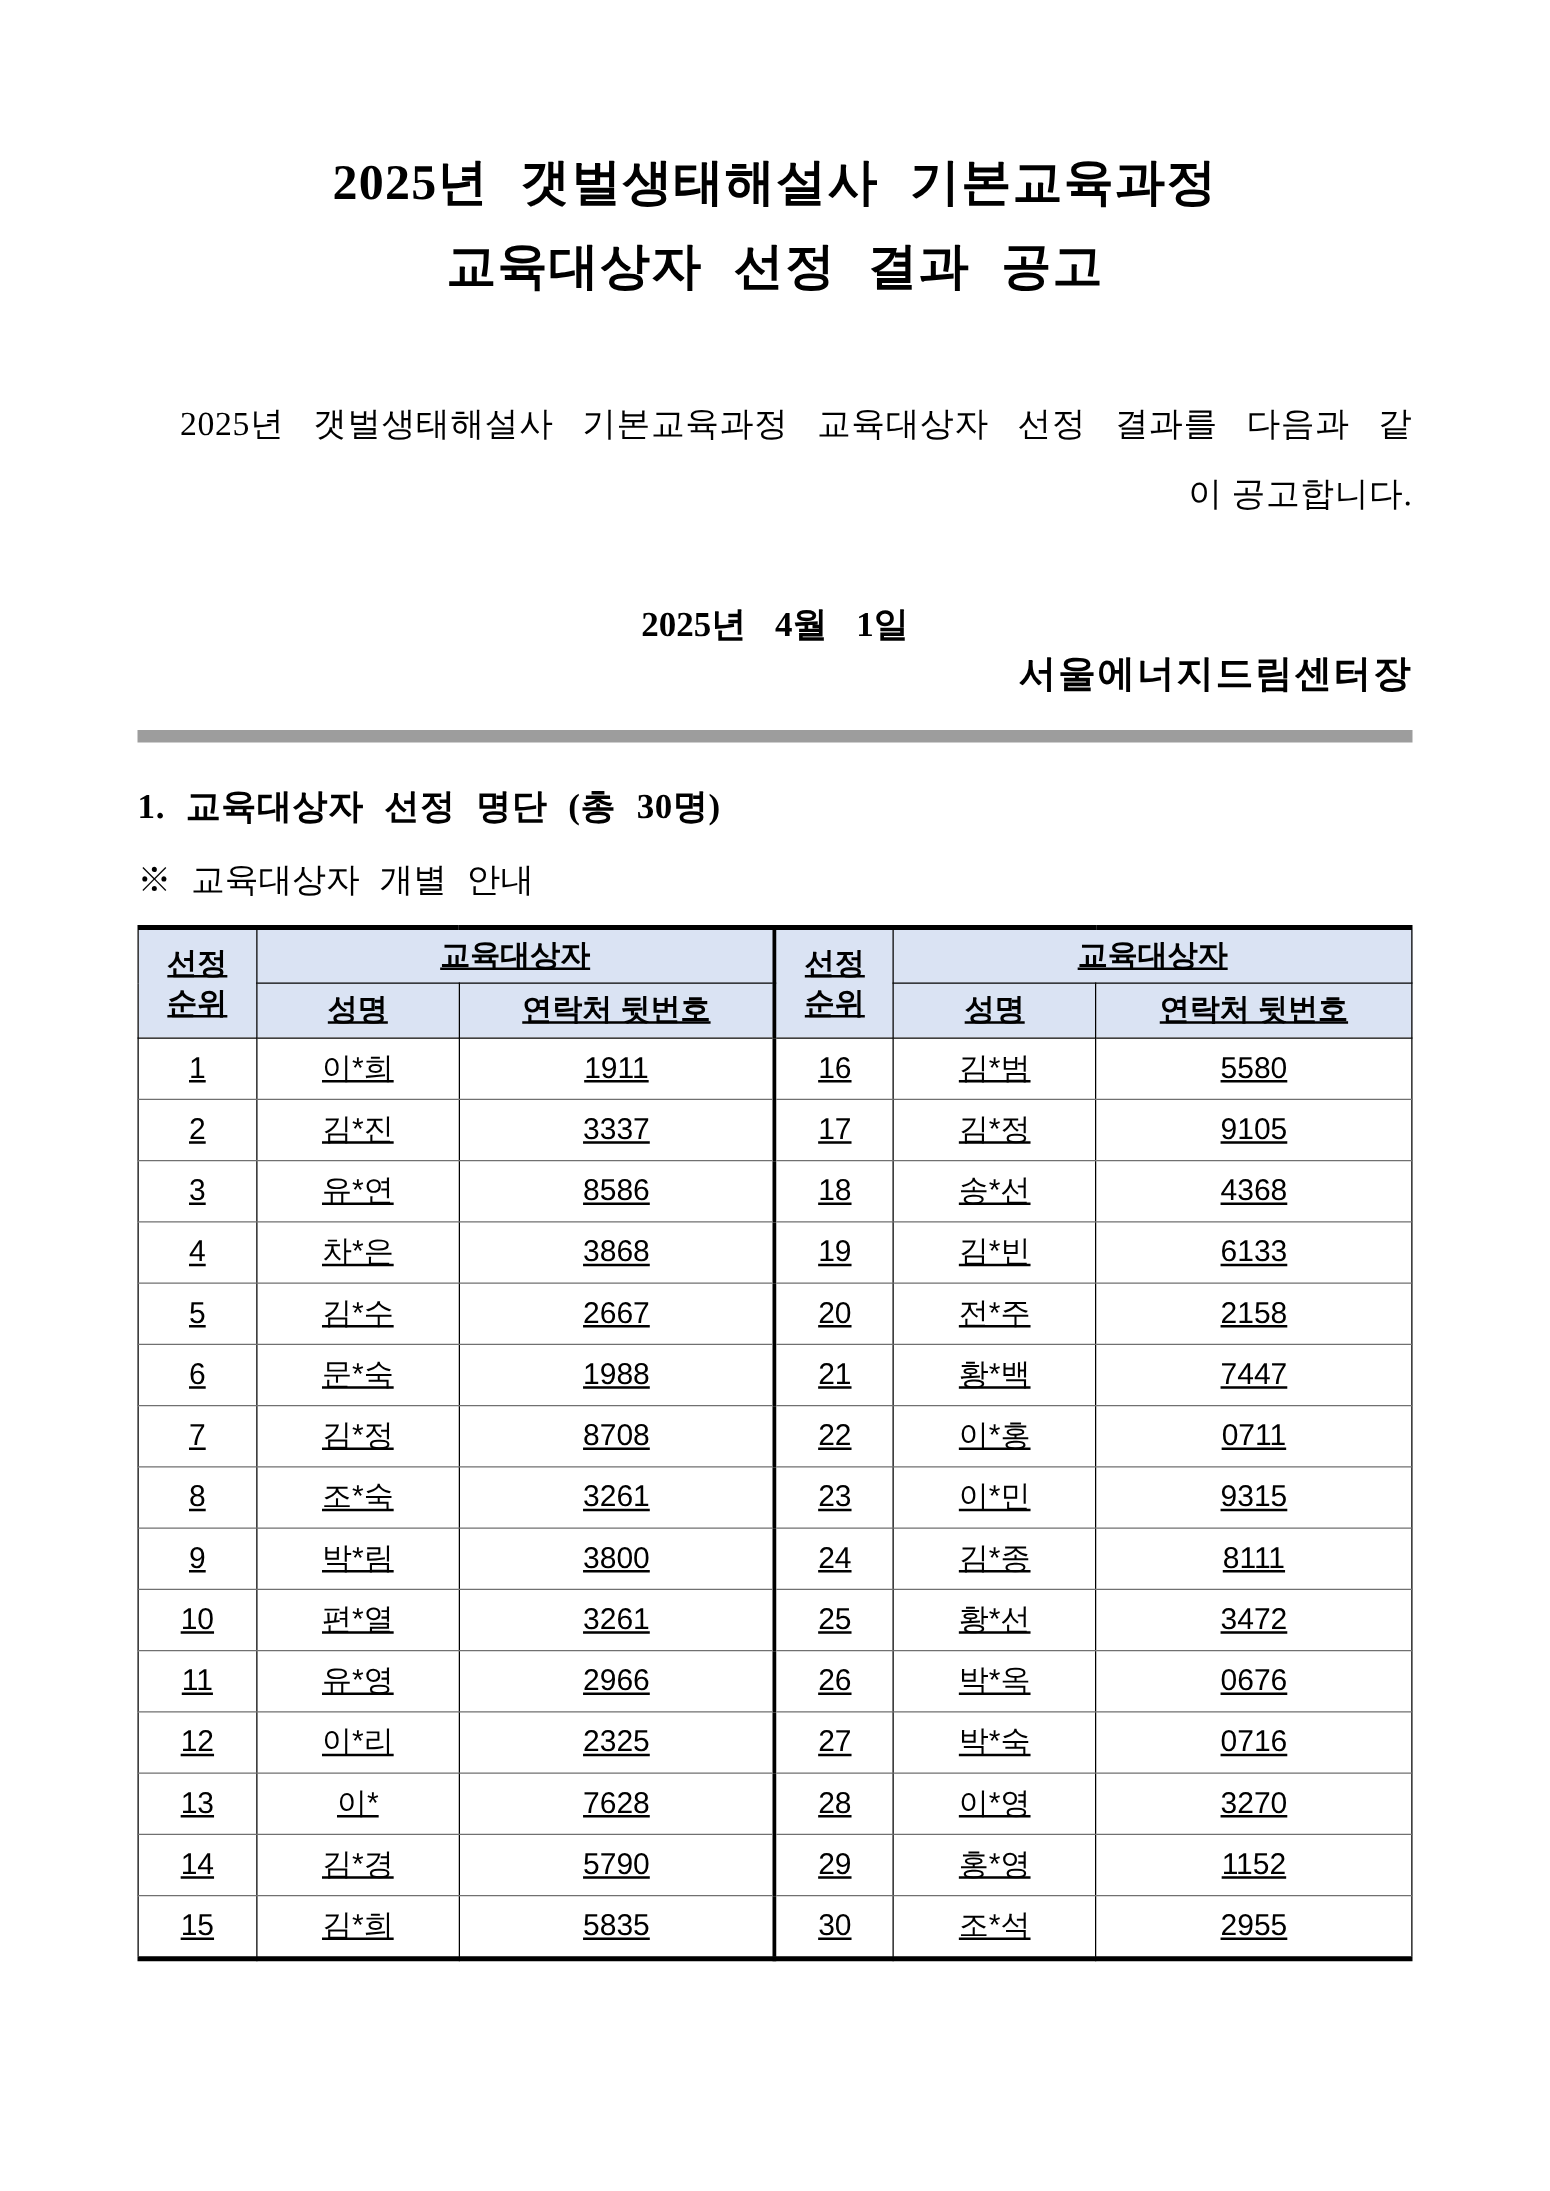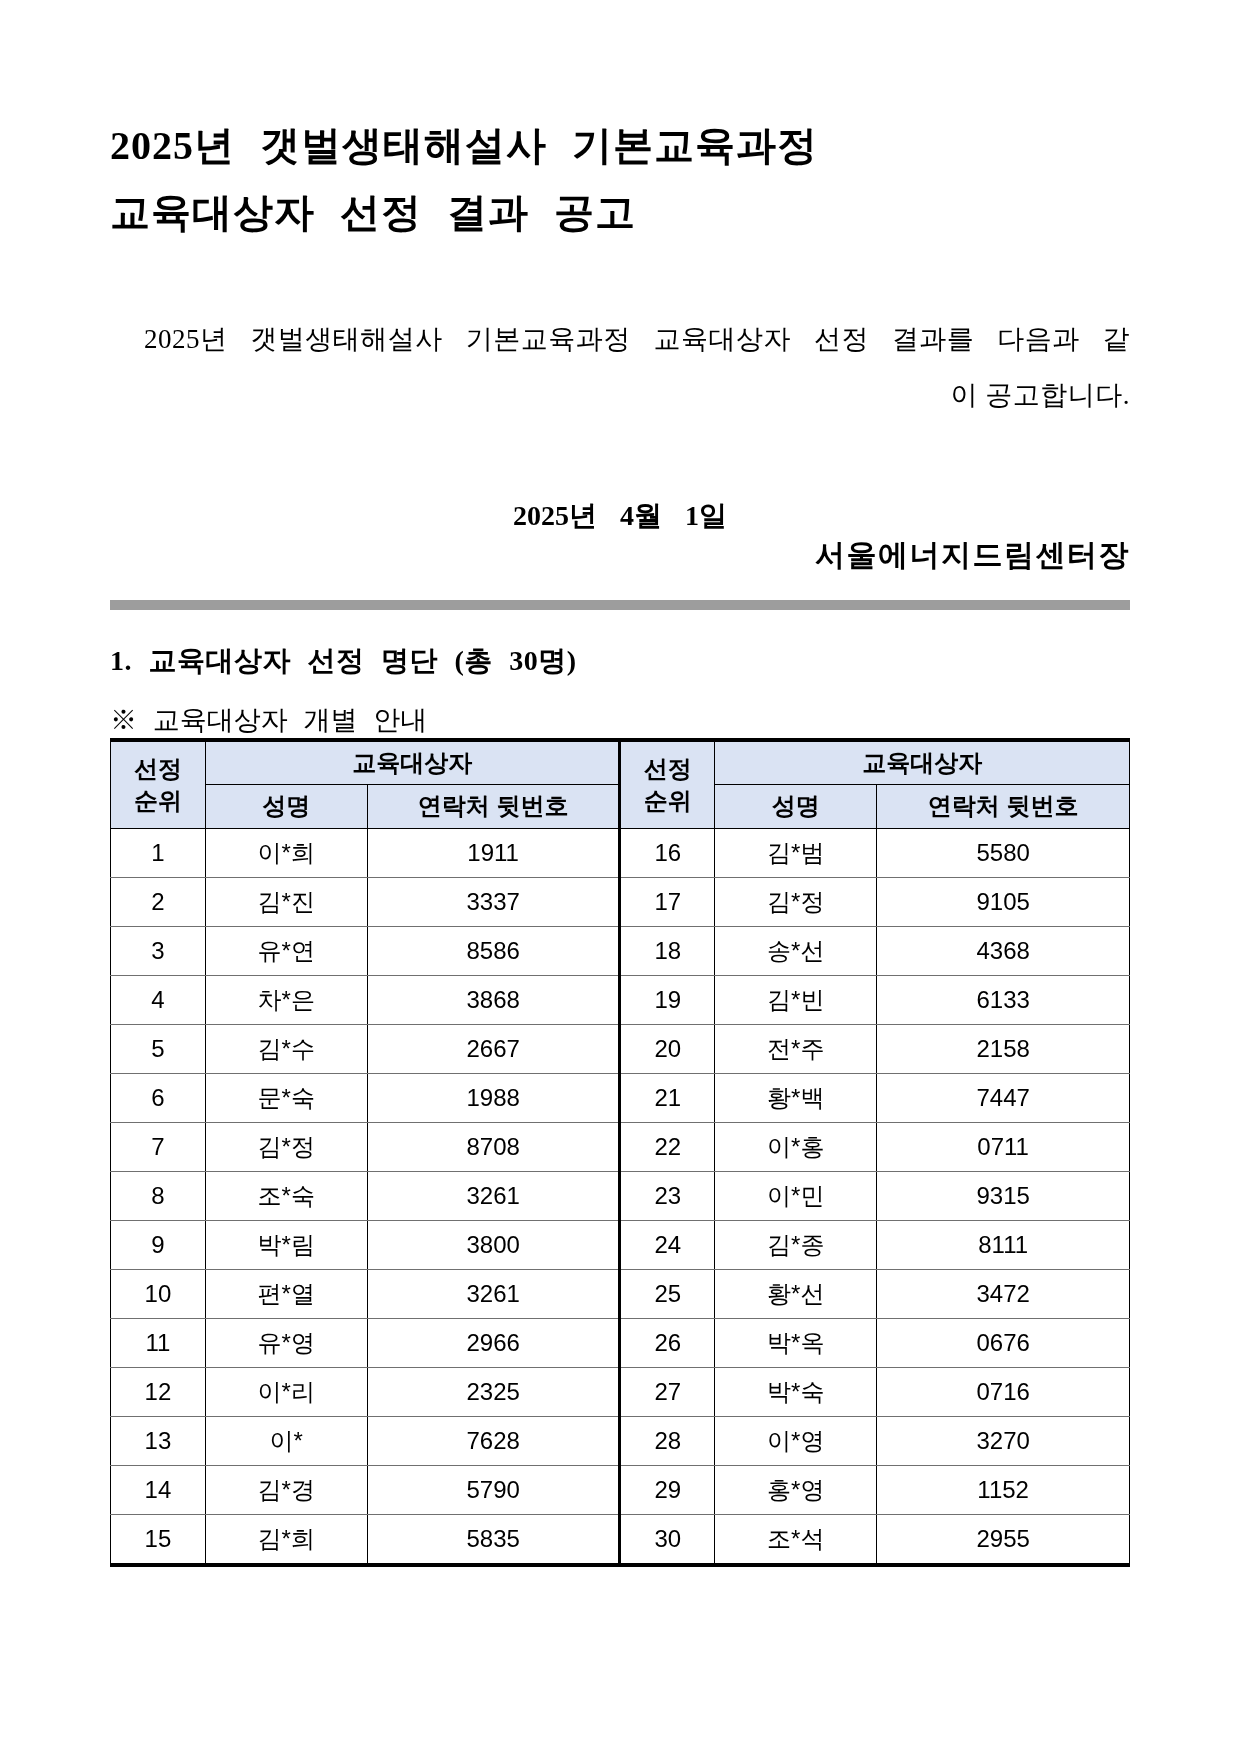--- a/index.html
+++ b/index.html
@@ -13,41 +13,42 @@
     font-family:"Liberation Serif", serif;
     color:#000;
     overflow:hidden;
   }
   .page{
     width:1240px;height:1753px;
     padding:0 110px;
   }
   .title-block{
     margin-top:112px;
+    text-align:center;
     font-size:40px;
     font-weight:bold;
     line-height:1.68;
     word-spacing:14px;
     letter-spacing:1px;
   }
   .intro{
     margin-top:66px;
     font-size:27px;
     line-height:2.05;
     letter-spacing:0.5px;
   }
   .intro-line1{
     text-indent:34px;
     text-align:justify;
     text-align-last:justify;
     word-spacing:4px;
   }
   .intro-line2{text-align:right;}
   .date-line{
-    margin-top:74px;
+    margin-top:58px;
     text-align:center;
     font-size:28px;
     font-weight:bold;
     word-spacing:16px;
   }
   .signer{
     text-align:right;
     font-size:30px;
     font-weight:bold;
     letter-spacing:1.5px;
@@ -64,30 +65,32 @@
     font-weight:bold;
     word-spacing:9px;
     letter-spacing:0.5px;
   }
   .table-note{
     margin-top:22px;
     font-size:27px;
     word-spacing:9px;
   }
   table.roster{
+    margin-top:18px;
     width:100%;
     border-collapse:collapse;
     table-layout:fixed;
     font-family:"Liberation Sans", sans-serif;
     font-size:24px;
     text-align:center;
     border-top:4px solid #000;
     border-bottom:4px solid #000;
     border-left:1px solid #000;
     border-right:1px solid #000;
+    text-decoration:underline;
   }
   col.c-rank{width:9.3%;}
   col.c-name{width:15.9%;}
   col.c-phone{width:24.8%;}
   table.roster th{
     background:var(--header-bg);
     font-weight:bold;
     border:1px solid #000;
     padding:5px 4px;
     line-height:1.35;

